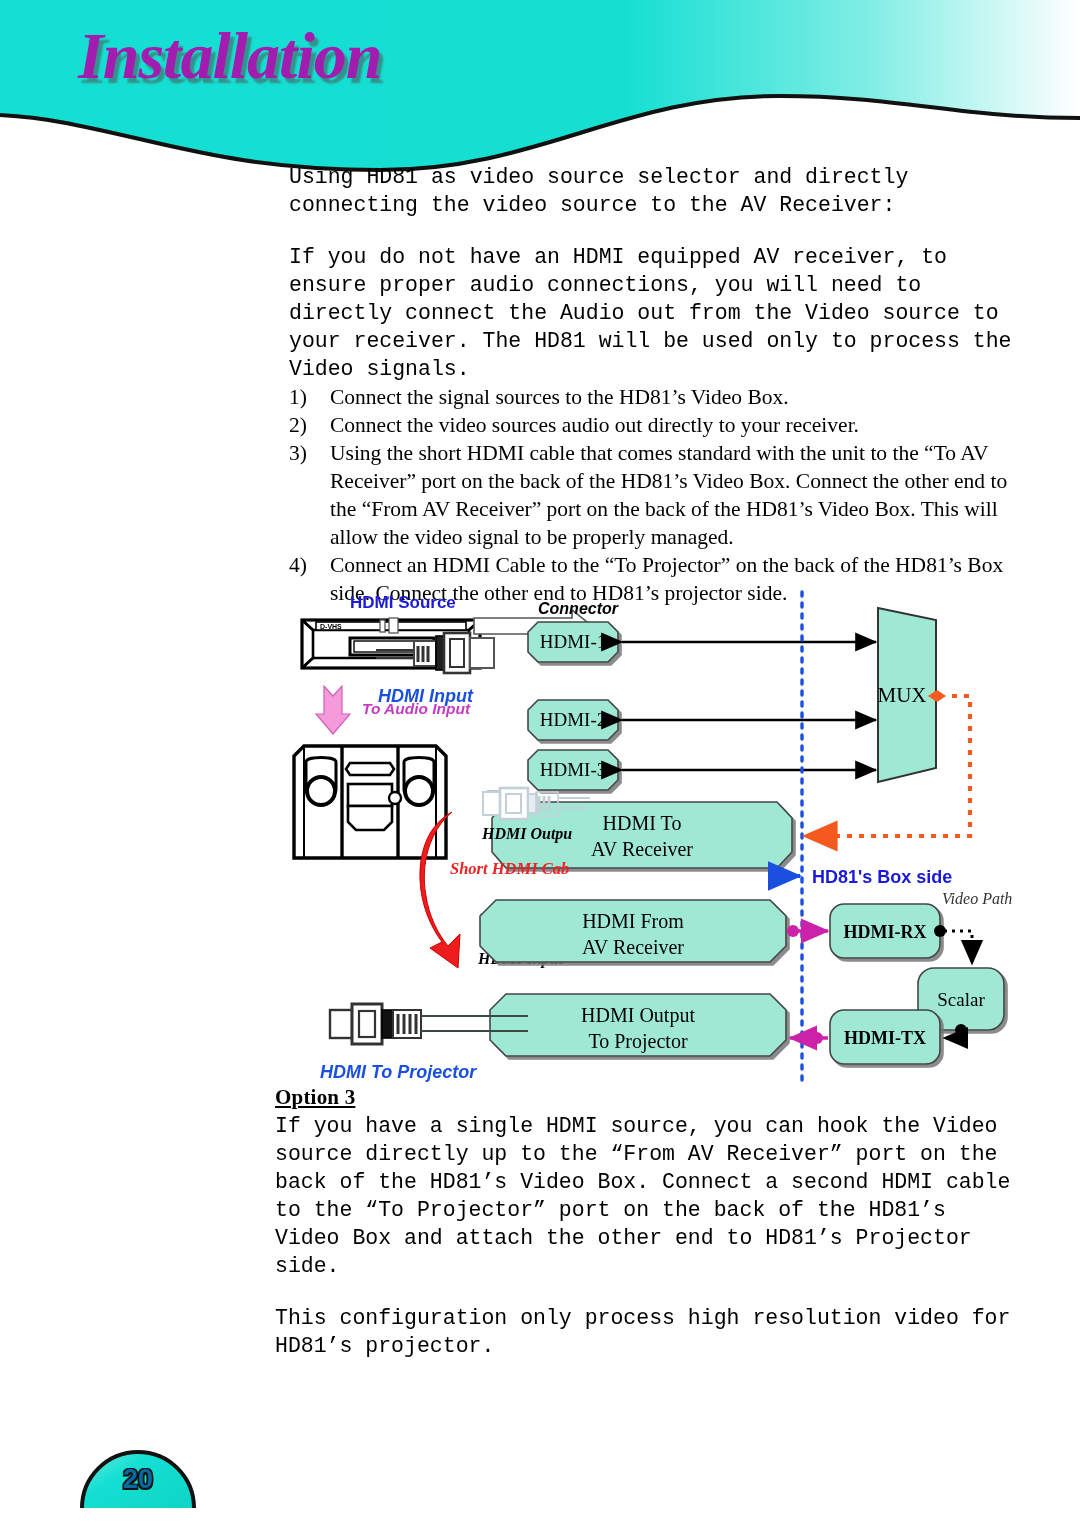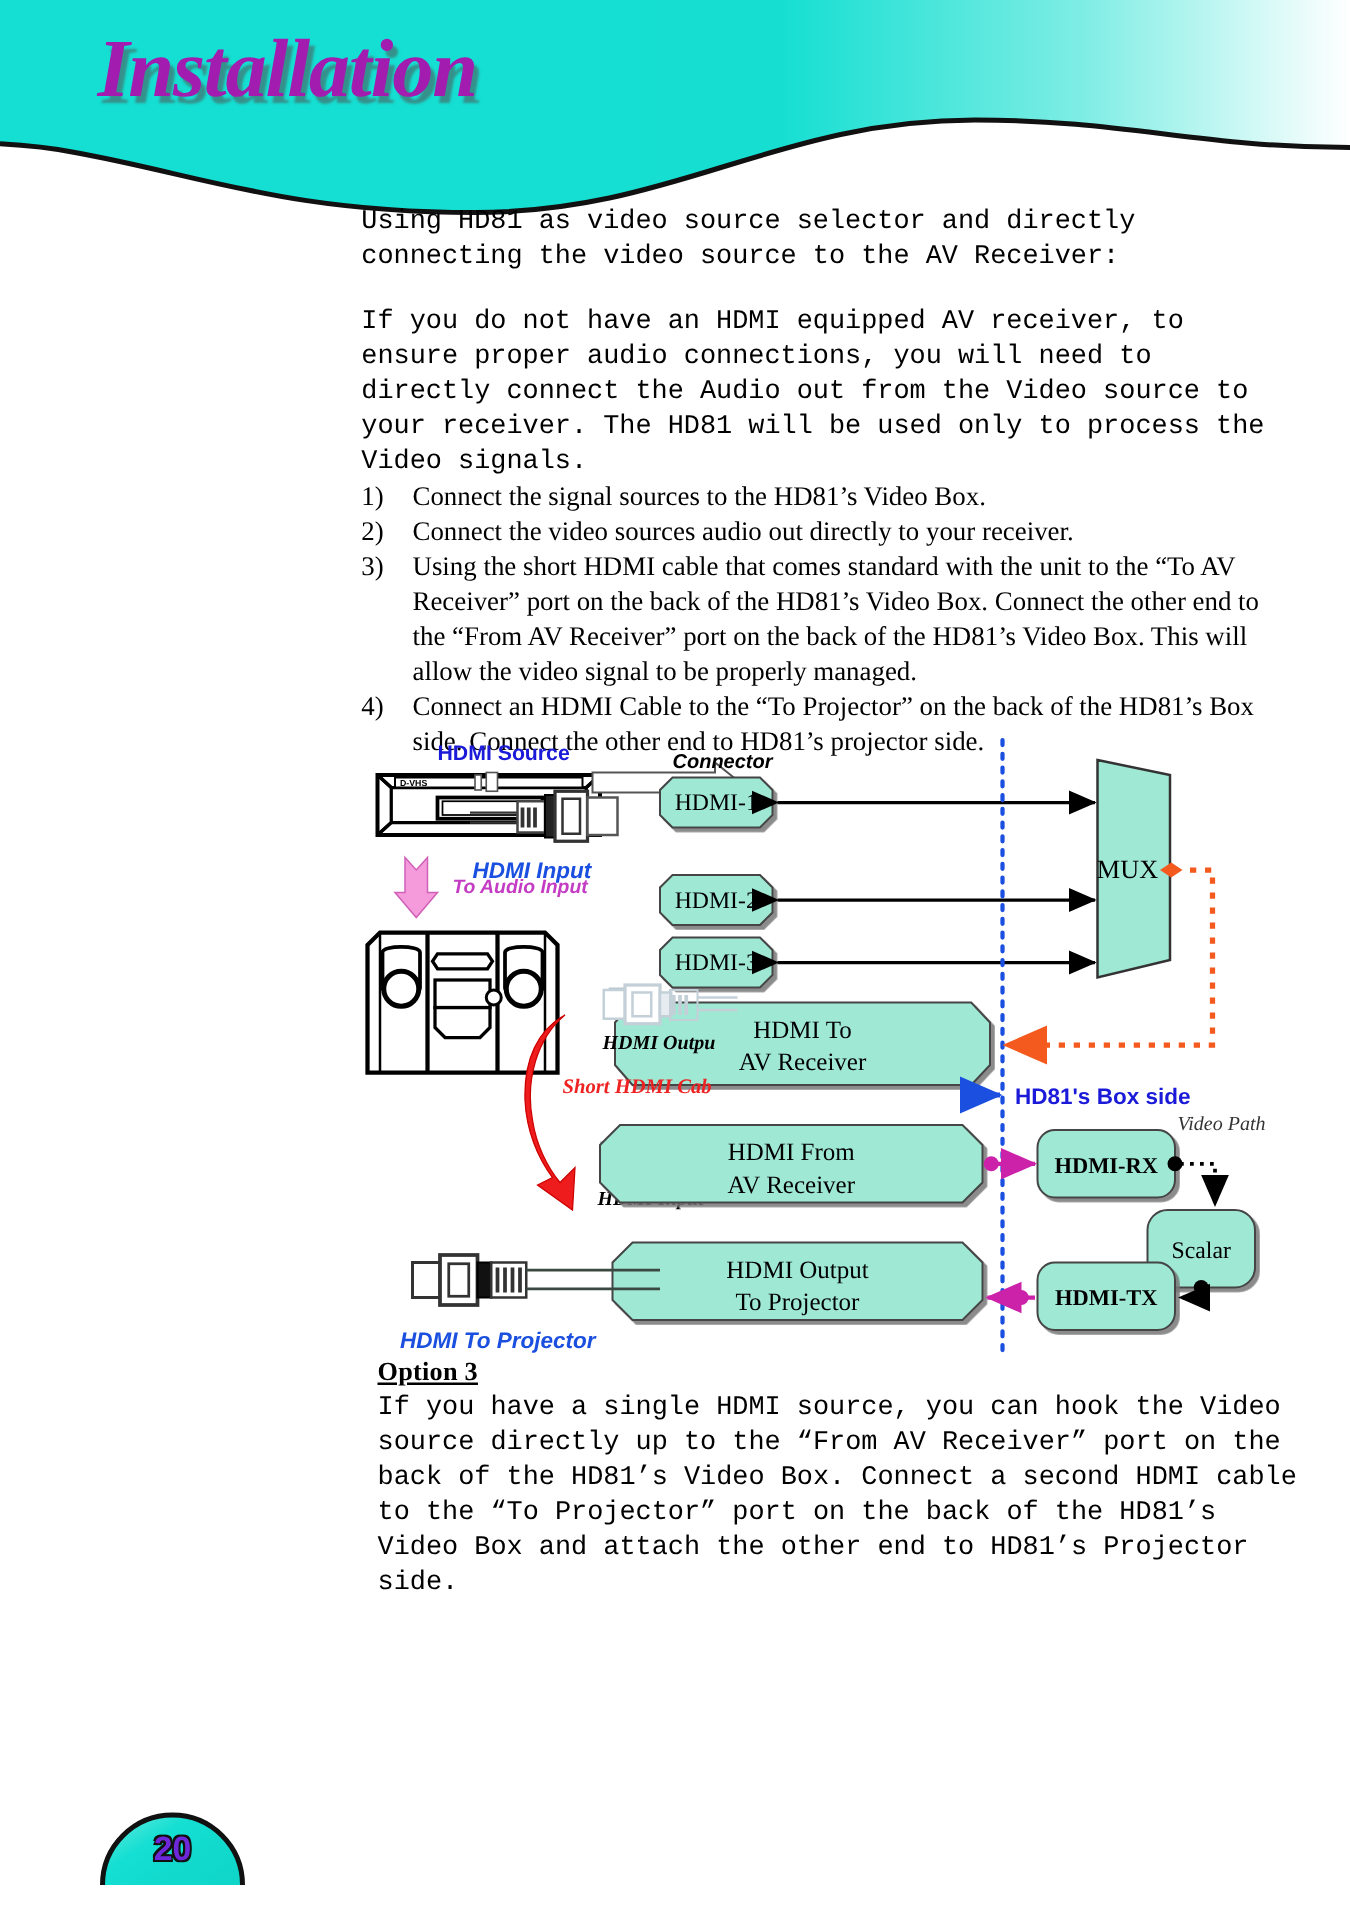--- a/index.html
+++ b/index.html
@@ -102,21 +102,21 @@
   }
   #page-number {
     position: absolute;
     left: 0;
     top: 34px;
     width: 120px;
     text-align: center;
     font-family: "Liberation Sans", sans-serif;
     font-weight: bold;
     font-size: 27px;
-    color: #6d28d9;
+    color: #0369a1;
     text-shadow:
       -1.5px -1.5px 0 #111, 1.5px -1.5px 0 #111,
       -1.5px  1.5px 0 #111, 1.5px  1.5px 0 #111;
     z-index: 3;
   }
 </style>
 </head>
 <body>
 
 <div id="header-banner">
@@ -362,24 +362,25 @@
     <rect x="102" y="424" width="11" height="28" fill="#111" stroke="#000" stroke-width="1.6"></rect>
     <rect x="113" y="424" width="28" height="28" fill="#fff" stroke="#333" stroke-width="2"></rect>
     <path d="M118,428 L118,448 M124,428 L124,448 M130,428 L130,448 M136,428 L136,448" stroke="#333" stroke-width="3"></path>
     <line x1="141" y1="430" x2="248" y2="430" stroke="#3A4A42" stroke-width="2.2"></line>
     <line x1="141" y1="445" x2="248" y2="445" stroke="#3A4A42" stroke-width="2.2"></line>
   </g>
   <text x="40" y="492" font-family="Liberation Sans, sans-serif" font-size="18" font-weight="bold" font-style="italic" fill="#1A4FE0">HDMI To Projector</text>
 </svg>
 </div>
 
-<div id="content2" style="position:absolute;left:302px;top:1085px;width:740px;">
+<div id="content2" style="position:absolute;left:275px;top:1085px;width:740px;">
   <div class="opt-heading">Option 3</div>
   <p class="para">If you have a single HDMI source, you can hook the Video source directly up to the “From AV Receiver” port on the back of the HD81’s Video Box. Connect a second HDMI cable to the “To Projector” port on the back of the HD81’s Video Box and attach the other end to HD81’s Projector side.</p>
   <div class="gap-md"></div>
+  <p class="para">This configuration only process high resolution video for HD81’s projector.</p>
 </div>
 
 <div id="footer">
   <svg width="120" height="100" viewBox="0 0 120 100" xmlns="http://www.w3.org/2000/svg">
     <defs>
       <linearGradient id="domeGrad2" x1="0" y1="0" x2="1" y2="0.8">
         <stop offset="0%" stop-color="#6DEADF"></stop>
         <stop offset="40%" stop-color="#14DFD2"></stop>
         <stop offset="100%" stop-color="#0FD6C9"></stop>
       </linearGradient>

